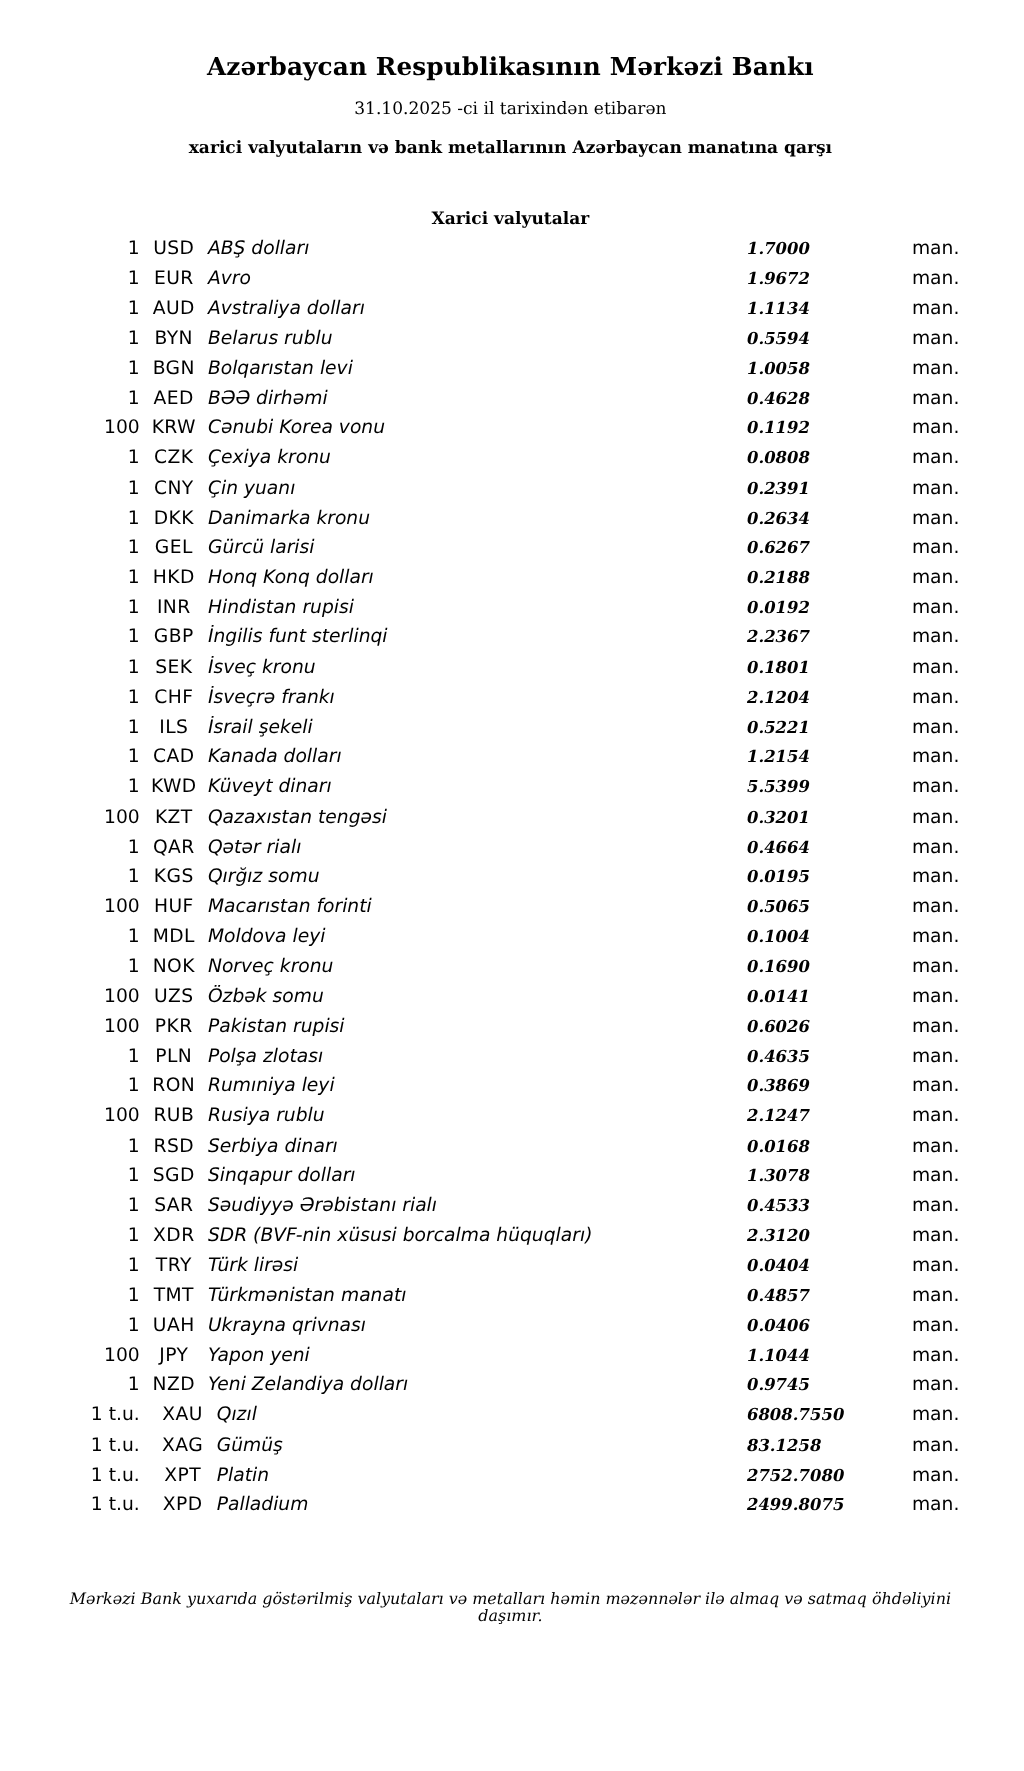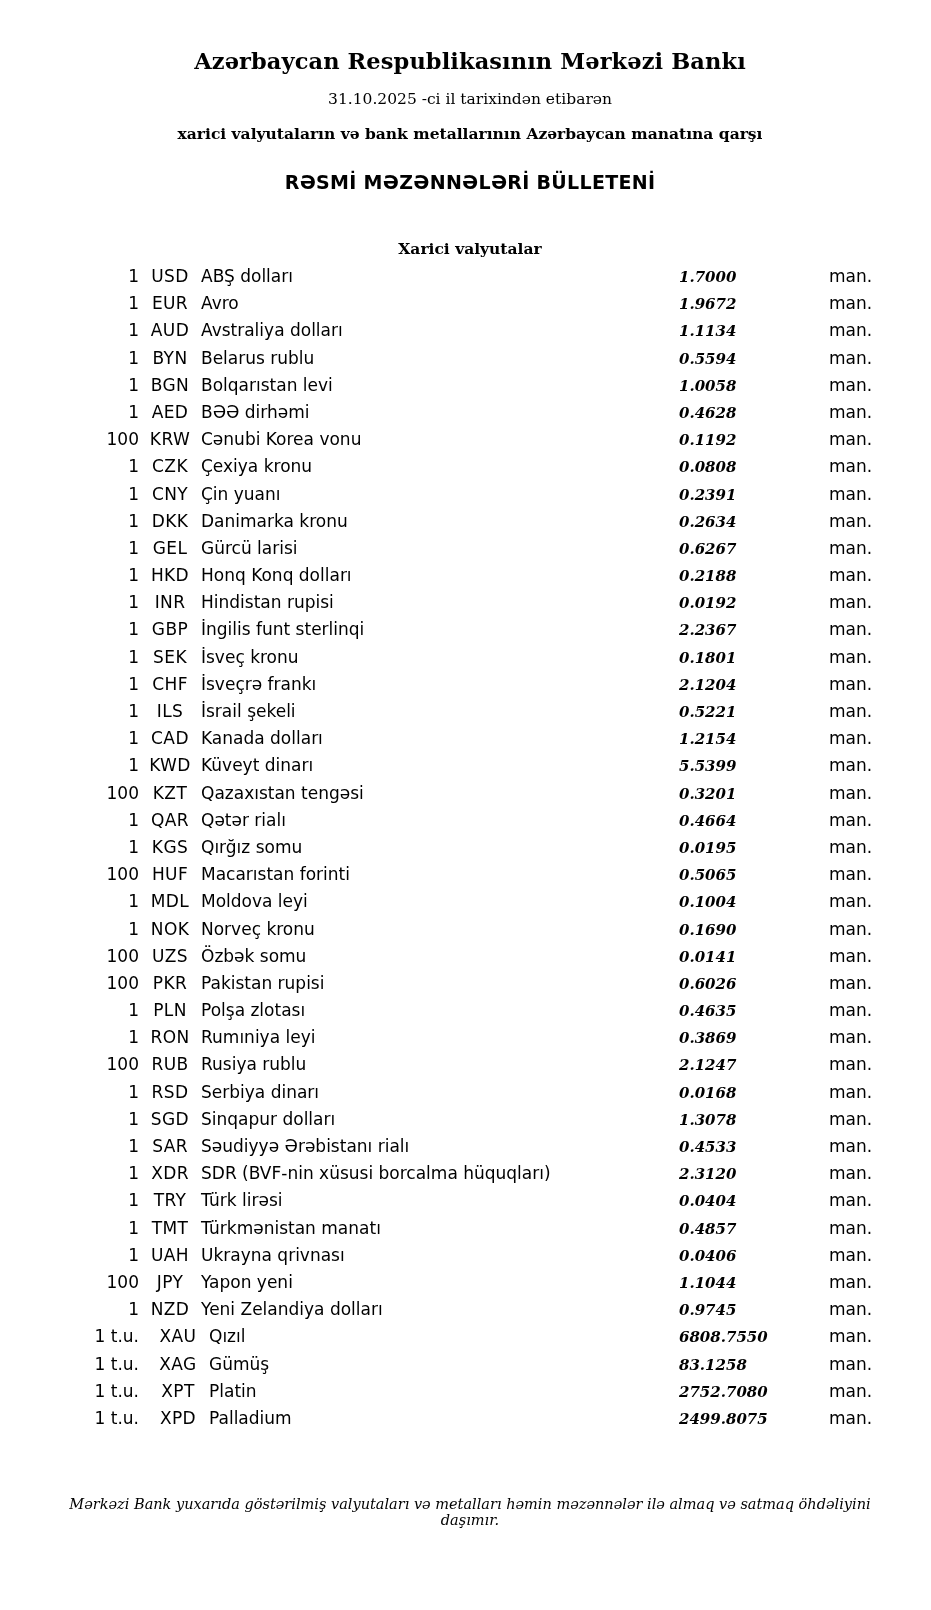--- a/index.html
+++ b/index.html
@@ -11,21 +11,21 @@
     width: 931px;
     min-height: 1610px;
     font-family: "DejaVu Sans", sans-serif;
     color: #000000;
     position: relative;
   }
   .page {
     width: 931px;
     min-height: 1610px;
     box-sizing: border-box;
-    padding: 48px 40px 18px 49px;
+    padding: 48px 40px 18px 37px;
   }
   .header {
     text-align: center;
   }
   .bank-title {
     font-family: "DejaVu Serif", serif;
     font-weight: bold;
     font-size: 22.5px;
     letter-spacing: 0.1px;
     margin: 0 0 16px 0;
@@ -79,20 +79,21 @@
   }
   td.code {
     width: 62px;
     text-align: center;
     font-size: 17px;
     letter-spacing: 0.4px;
   }
   td.name {
     font-size: 17px;
     padding-left: 12px;
+    font-style: italic;
   }
   td.value {
     width: 150px;
     font-family: "DejaVu Serif", serif;
     font-style: italic;
     font-weight: bold;
     font-size: 15px;
     padding-right: 10px;
   }
   td.unit {
@@ -124,21 +125,20 @@
 </style>
 </head>
 <body>
 
 <div class="page">
 
   <div class="header">
     <div class="bank-title">Azərbaycan Respublikasının Mərkəzi Bankı</div>
     <div class="date-line">31.10.2025 -ci il tarixindən etibarən</div>
     <div class="subtitle-line">xarici valyutaların və bank metallarının Azərbaycan manatına qarşı</div>
-    <div class="bulletin-line">RƏSMİ MƏZƏNNƏLƏRİ BÜLLETENİ</div>
   </div>
 
   <div class="section-title">Xarici valyutalar</div>
 
   <table class="rates currencies">
     <tbody>
         <tr class="rate-row">
           <td class="qty">1</td>
           <td class="code">USD</td>
           <td class="name">ABŞ dolları</td>

